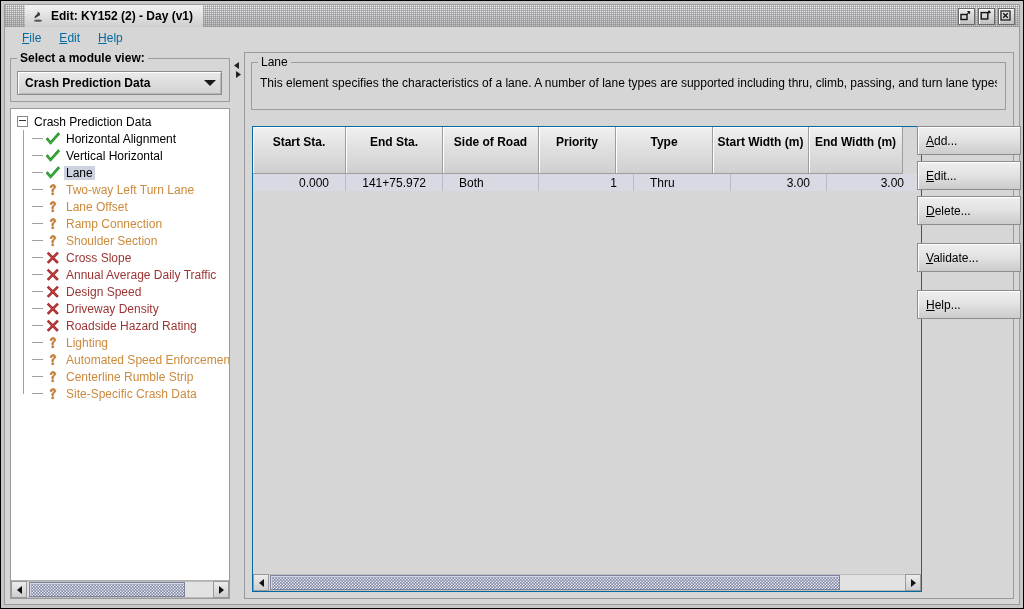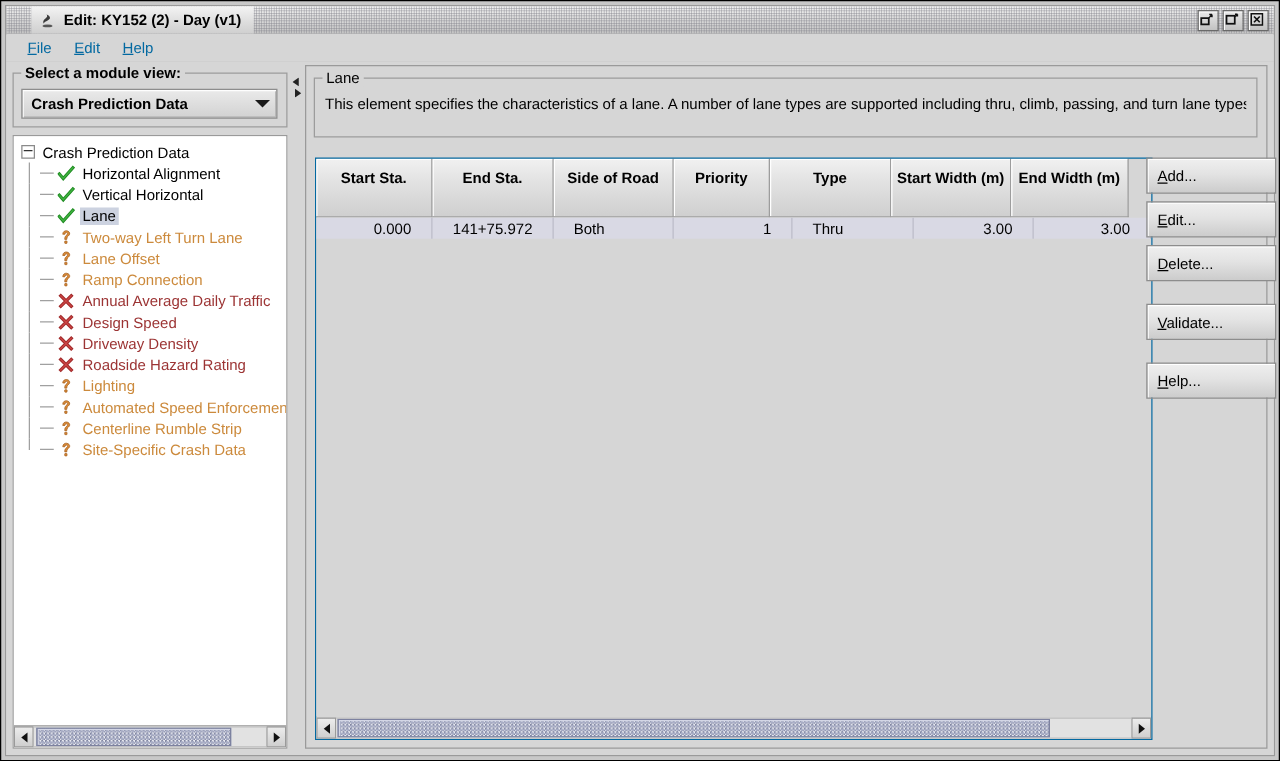--- a/index.html
+++ b/index.html
@@ -378,20 +378,39 @@
                 </div>
                 <div class="tnode tchild">
                   <span class="vline" style="height: 17px;"></span>
                   <span class="elbow"></span>
                   <span class="ticon"><svg width="14" height="14" viewBox="0 0 14 14">
                       <path d="M4.2 4.4 C4.2 2.3 6 1.4 7.3 1.6 C9 1.8 10 3 9.7 4.3 C9.4 5.6 7.8 6 7.6 7.2 L7.4 8.5 L5.8 8.5 L5.9 7 C6 5.6 7.8 5.2 8 4.2 C8.1 3.4 7.5 3 6.9 3.1 C6.2 3.2 5.9 3.7 5.9 4.4 Z" fill="#d98b3a"></path>
                       <path d="M4.2 4.4 C4.2 2.3 6 1.4 7.3 1.6 C9 1.8 10 3 9.7 4.3 C9.4 5.6 7.8 6 7.6 7.2 L7.4 8.5 L5.8 8.5 L5.9 7 C6 5.6 7.8 5.2 8 4.2 C8.1 3.4 7.5 3 6.9 3.1 C6.2 3.2 5.9 3.7 5.9 4.4 Z" fill="none" stroke="#a45f1d" stroke-width=".6"></path>
                       <rect x="5.8" y="9.8" width="1.8" height="1.9" rx=".3" fill="#d98b3a" stroke="#a45f1d" stroke-width=".6"></rect>
                     </svg></span>
                   <span class="tlabel c-warn">Ramp Connection</span>
+                </div>
+                <div class="tnode tchild">
+                  <span class="vline" style="height: 17px;"></span>
+                  <span class="elbow"></span>
+                  <span class="ticon"><svg width="14" height="14" viewBox="0 0 14 14">
+                      <path d="M4.2 4.4 C4.2 2.3 6 1.4 7.3 1.6 C9 1.8 10 3 9.7 4.3 C9.4 5.6 7.8 6 7.6 7.2 L7.4 8.5 L5.8 8.5 L5.9 7 C6 5.6 7.8 5.2 8 4.2 C8.1 3.4 7.5 3 6.9 3.1 C6.2 3.2 5.9 3.7 5.9 4.4 Z" fill="#d98b3a"></path>
+                      <path d="M4.2 4.4 C4.2 2.3 6 1.4 7.3 1.6 C9 1.8 10 3 9.7 4.3 C9.4 5.6 7.8 6 7.6 7.2 L7.4 8.5 L5.8 8.5 L5.9 7 C6 5.6 7.8 5.2 8 4.2 C8.1 3.4 7.5 3 6.9 3.1 C6.2 3.2 5.9 3.7 5.9 4.4 Z" fill="none" stroke="#a45f1d" stroke-width=".6"></path>
+                      <rect x="5.8" y="9.8" width="1.8" height="1.9" rx=".3" fill="#d98b3a" stroke="#a45f1d" stroke-width=".6"></rect>
+                    </svg></span>
+                  <span class="tlabel c-warn">Shoulder Section</span>
+                </div>
+                <div class="tnode tchild">
+                  <span class="vline" style="height: 17px;"></span>
+                  <span class="elbow"></span>
+                  <span class="ticon"><svg width="14" height="14" viewBox="0 0 14 14">
+                      <path d="M2.6 2.6 L11 11 M11 2.6 L2.6 11" stroke="#a02a2a" stroke-width="2.6" stroke-linecap="square"></path>
+                      <path d="M2.6 2.6 L11 11 M11 2.6 L2.6 11" stroke="#cc4444" stroke-width="1" stroke-linecap="square"></path>
+                    </svg></span>
+                  <span class="tlabel c-err">Cross Slope</span>
                 </div>
                 <div class="tnode tchild">
                   <span class="vline" style="height: 17px;"></span>
                   <span class="elbow"></span>
                   <span class="ticon"><svg width="14" height="14" viewBox="0 0 14 14">
                       <path d="M2.6 2.6 L11 11 M11 2.6 L2.6 11" stroke="#a02a2a" stroke-width="2.6" stroke-linecap="square"></path>
                       <path d="M2.6 2.6 L11 11 M11 2.6 L2.6 11" stroke="#cc4444" stroke-width="1" stroke-linecap="square"></path>
                     </svg></span>
                   <span class="tlabel c-err">Annual Average Daily Traffic</span>
                 </div>

